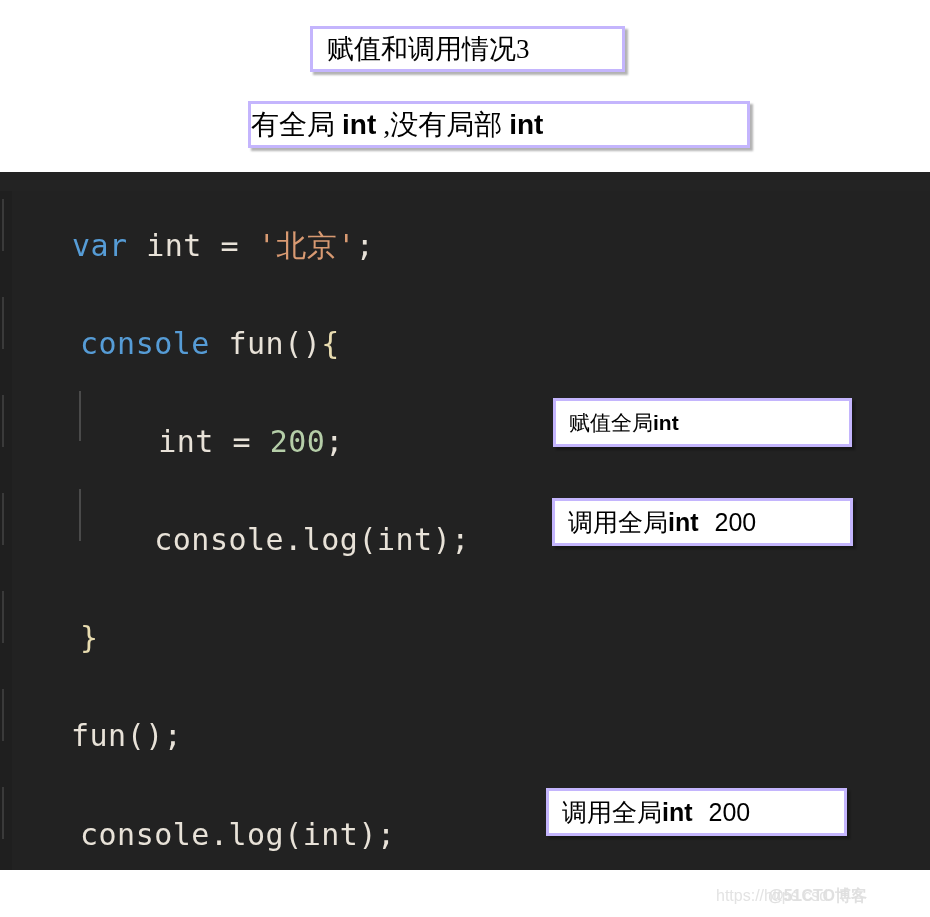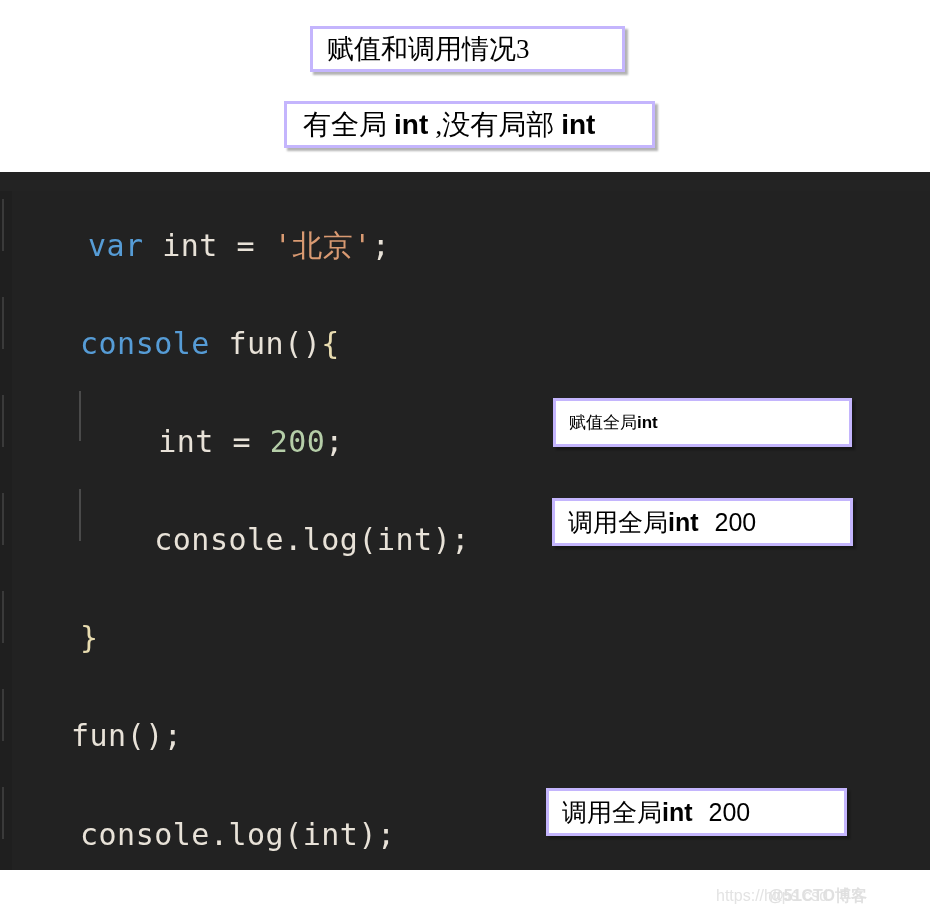--- a/index.html
+++ b/index.html
@@ -34,32 +34,30 @@
 
   #title-box-1 {
     left: 310px;  top: 26px;
     width: 315px; height: 46px;
     padding-left: 14px;
   }
   #title-box-1 .txt { font-size: 27px; }
 
   #title-box-2 {
     left: 248px;  top: 101px;
-    width: 371px; height: 47px;
-    padding-left: 16px;
-    margin-left: 36px;
+    width: 502px; height: 47px;
   }
   #title-box-2 .txt { font-size: 28px; }
 
   #note-box-assign {
     left: 553px;  top: 398px;
     width: 299px; height: 49px;
     padding-left: 13px;
   }
-  #note-box-assign .txt { font-size: 17px; }
+  #note-box-assign .txt { font-size: 21px; }
 
   #note-box-call-inner {
     left: 552px;  top: 498px;
     width: 301px; height: 48px;
     padding-left: 13px;
   }
   #note-box-call-inner .txt { font-size: 25px; }
 
   #note-box-call-outer {
     left: 546px;  top: 788px;
@@ -176,21 +174,21 @@
     <div class="gutter-mark" style="top:400px; height:52px;"></div>
     <div class="gutter-mark" style="top:498px; height:52px;"></div>
     <div class="gutter-mark" style="top:596px; height:52px;"></div>
   </div>
 
   <div id="code-area">
 
     <div class="indent-guide" style="left:67px; top:200px; height:50px;"></div>
     <div class="indent-guide" style="left:67px; top:298px; height:52px;"></div>
 
-    <div class="code-line" style="top:40px; left:76px;"><span class="tok-kw">var</span><span class="tok-plain"> int = </span><span class="tok-str">'北京'</span><span class="tok-plain">;</span></div>
+    <div class="code-line" style="top:40px; left:60px;"><span class="tok-kw">var</span><span class="tok-plain"> int = </span><span class="tok-str">'北京'</span><span class="tok-plain">;</span></div>
 
     <div class="code-line" style="top:138px; left:68px;"><span class="tok-kw">console</span><span class="tok-plain"> fun()</span><span class="tok-bracket">{</span></div>
 
     <div class="code-line" style="top:236px; left:72px;"><span class="tok-plain">    </span><span class="tok-plain">int = </span><span class="tok-num">200</span><span class="tok-plain">;</span></div>
 
     <div class="code-line" style="top:334px; left:68px;"><span class="tok-plain">    </span><span class="tok-plain">console.log(int);</span></div>
 
     <div class="code-line" style="top:432px; left:68px;"><span class="tok-bracket">}</span></div>
 
     <div class="code-line" style="top:530px; left:59px;"><span class="tok-plain">fun();</span></div>

